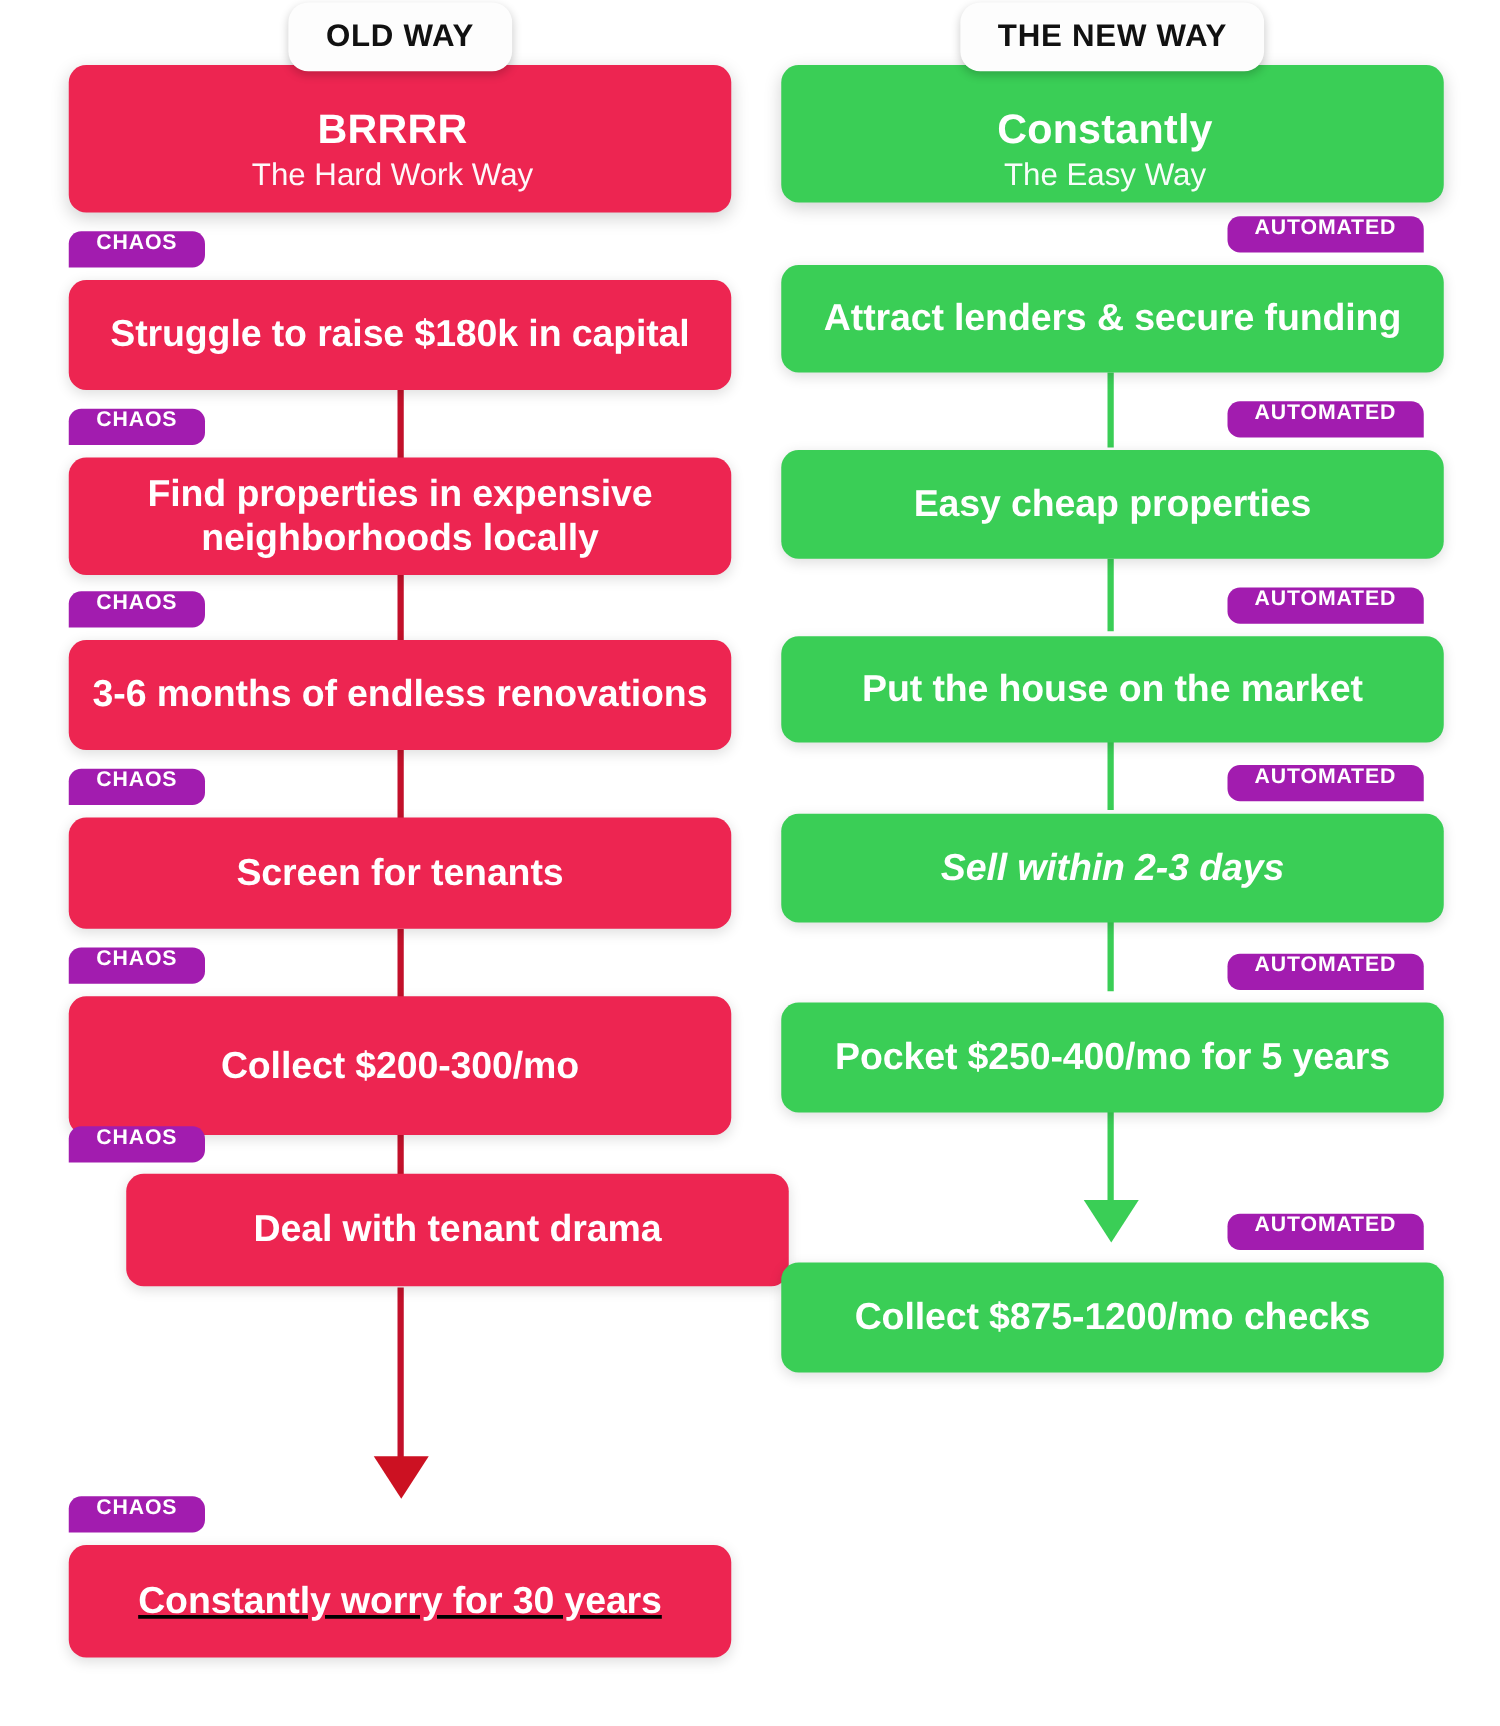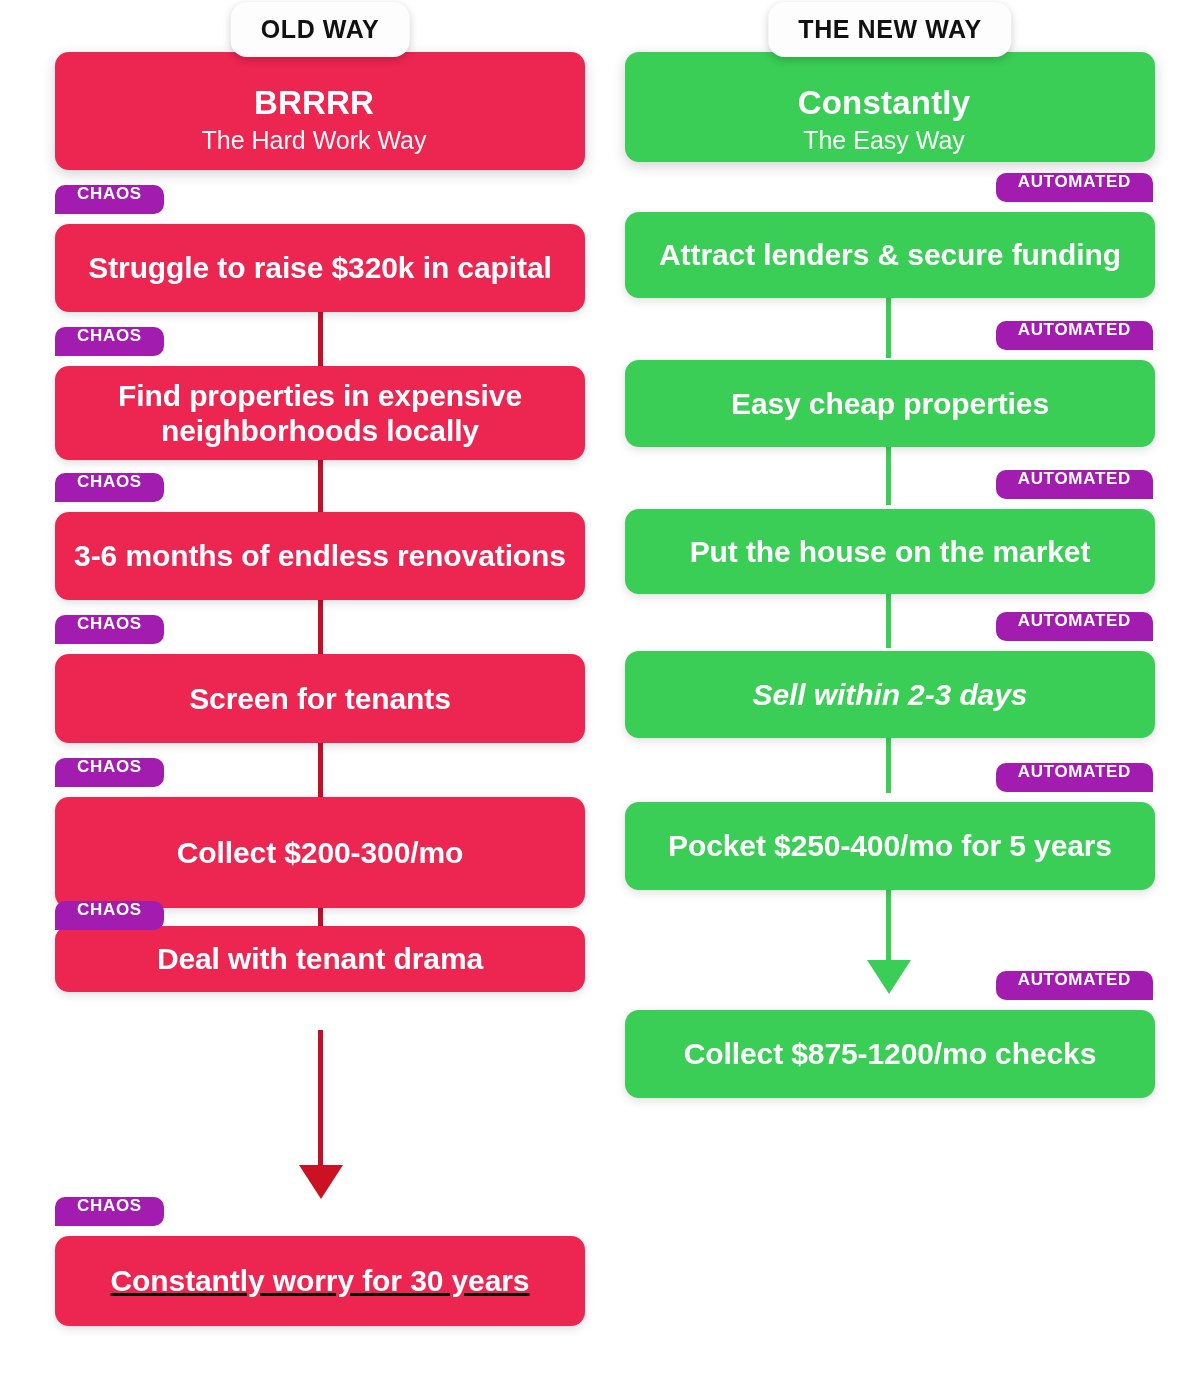--- a/index.html
+++ b/index.html
@@ -96,21 +96,21 @@
     font-size: 17px;
     font-weight: bold;
     letter-spacing: 0.7px;
     padding: 0 22px 12px 22px;
     border-radius: 10px 10px 0 0;
     white-space: nowrap;
     z-index: 3;
     line-height: 1;
   }
   .badge.at-left  { left: 0; border-radius: 10px 10px 10px 0; }
-  .badge.at-right { right: 2px; border-radius: 10px 10px 0 10px; margin-left: 44px; }
+  .badge.at-right { right: 16px; border-radius: 10px 10px 0 10px; margin-left: 44px; }
 
   .card {
     position: absolute;
     left: 0;
     width: 530px;
     border-radius: 14px;
     display: flex;
     align-items: center;
     justify-content: center;
     text-align: center;
@@ -170,21 +170,21 @@
       <div class="connector red" style="top:270px;height:58px;"></div>
       <div class="connector red" style="top:415px;height:58px;"></div>
       <div class="connector red" style="top:558px;height:58px;"></div>
       <div class="connector red" style="top:701px;height:58px;"></div>
       <div class="connector red" style="top:845px;height:140px;"></div>
       <div class="arrow red" style="top:980px;"></div>
 
       <div class="step" style="top:0;">
         <div class="badge at-left">CHAOS</div>
         <div class="card red" style="top:39px;height:88px;">
-          <span class="card-text">Struggle to raise $320k in capital</span>
+          <span class="card-text">Struggle to raise $180k in capital</span>
         </div>
       </div>
 
       <div class="step" style="top:142px;">
         <div class="badge at-left">CHAOS</div>
         <div class="card red" style="top:39px;height:94px;">
           <span class="card-text">Find properties in expensive neighborhoods locally</span>
         </div>
       </div>
 
@@ -204,21 +204,21 @@
 
       <div class="step" style="top:573px;">
         <div class="badge at-left">CHAOS</div>
         <div class="card red" style="top:39px;height:111px;">
           <span class="card-text">Collect $200-300/mo</span>
         </div>
       </div>
 
       <div class="step" style="top:716px;">
         <div class="badge at-left">CHAOS</div>
-        <div class="card red" style="top:25px;height:66px;">
+        <div class="card red" style="top:38px;height:90px;margin-left:46px;">
           <span class="card-text">Deal with tenant drama</span>
         </div>
       </div>
 
       <div class="step" style="top:1012px;">
         <div class="badge at-left">CHAOS</div>
         <div class="card red" style="top:39px;height:90px;text-decoration:underline;">
           <span class="card-text">Constantly worry for 30 years</span>
         </div>
       </div>

